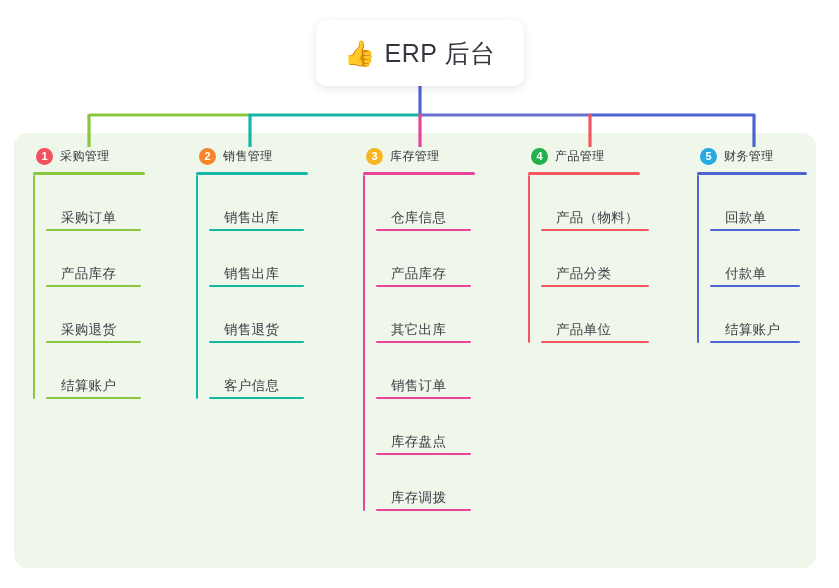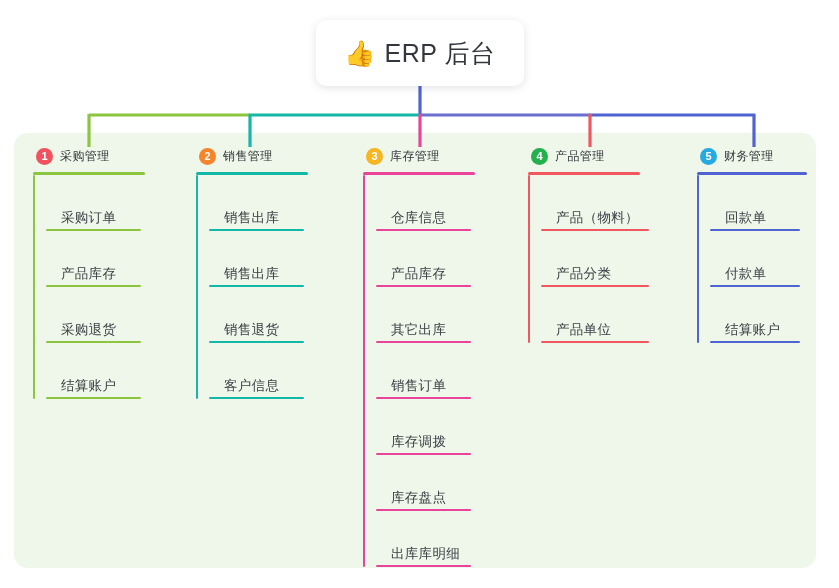--- a/index.html
+++ b/index.html
@@ -249,29 +249,25 @@
           </div>
           <div class="leaf">
             <span class="leaf-label">其它出库</span>
             <div class="leaf-rule" style="background: rgb(232, 69, 154); width: 95px;"></div>
           </div>
           <div class="leaf">
             <span class="leaf-label">销售订单</span>
             <div class="leaf-rule" style="background: rgb(232, 69, 154); width: 95px;"></div>
           </div>
           <div class="leaf">
+            <span class="leaf-label">库存盘点</span>
+            <div class="leaf-rule" style="background: rgb(232, 69, 154); width: 95px;"></div>
+          </div>
+          <div class="leaf">
             <span class="leaf-label">库存调拨</span>
-            <div class="leaf-rule" style="background: rgb(232, 69, 154); width: 95px;"></div>
-          </div>
-          <div class="leaf">
-            <span class="leaf-label">库存盘点</span>
-            <div class="leaf-rule" style="background: rgb(232, 69, 154); width: 95px;"></div>
-          </div>
-          <div class="leaf">
-            <span class="leaf-label">出库库明细</span>
             <div class="leaf-rule" style="background: rgb(232, 69, 154); width: 95px;"></div>
           </div>
         </div>
       </div>
       <div class="branch" style="left: 528px;">
         <div class="branch-header">
           <span class="branch-badge" style="background: rgb(34, 177, 76);">4</span>
           <span class="branch-title">产品管理</span>
         </div>
         <div class="branch-rule" style="background: rgb(242, 87, 95); width: 112px;"></div>

